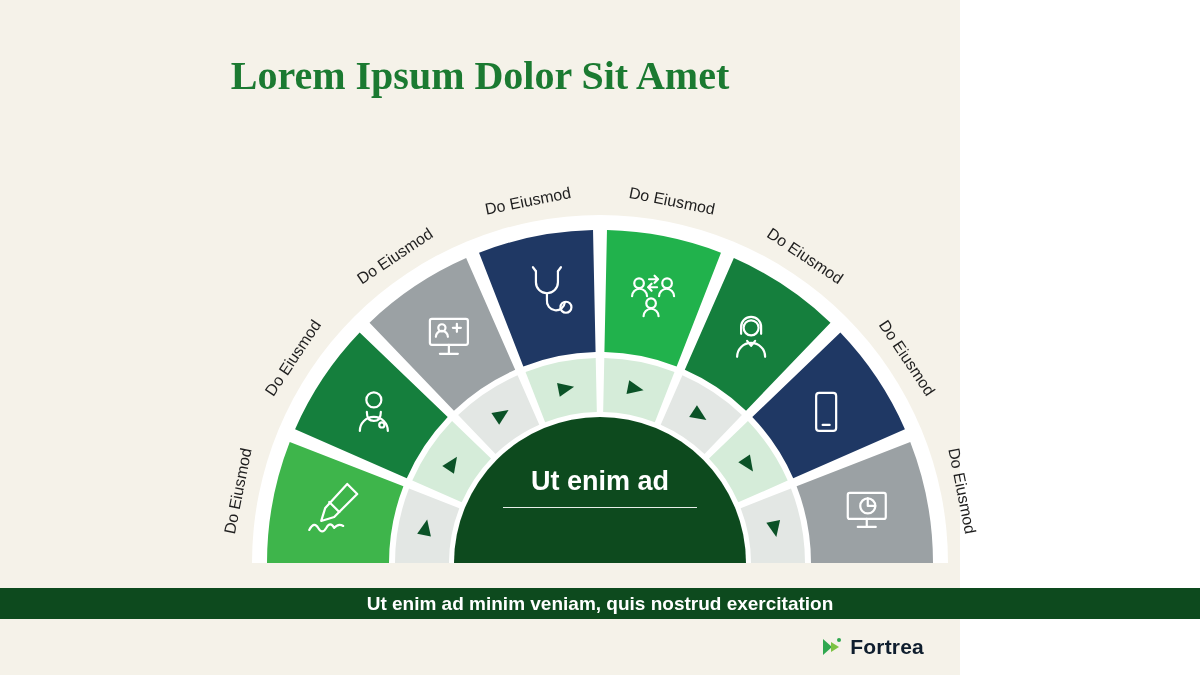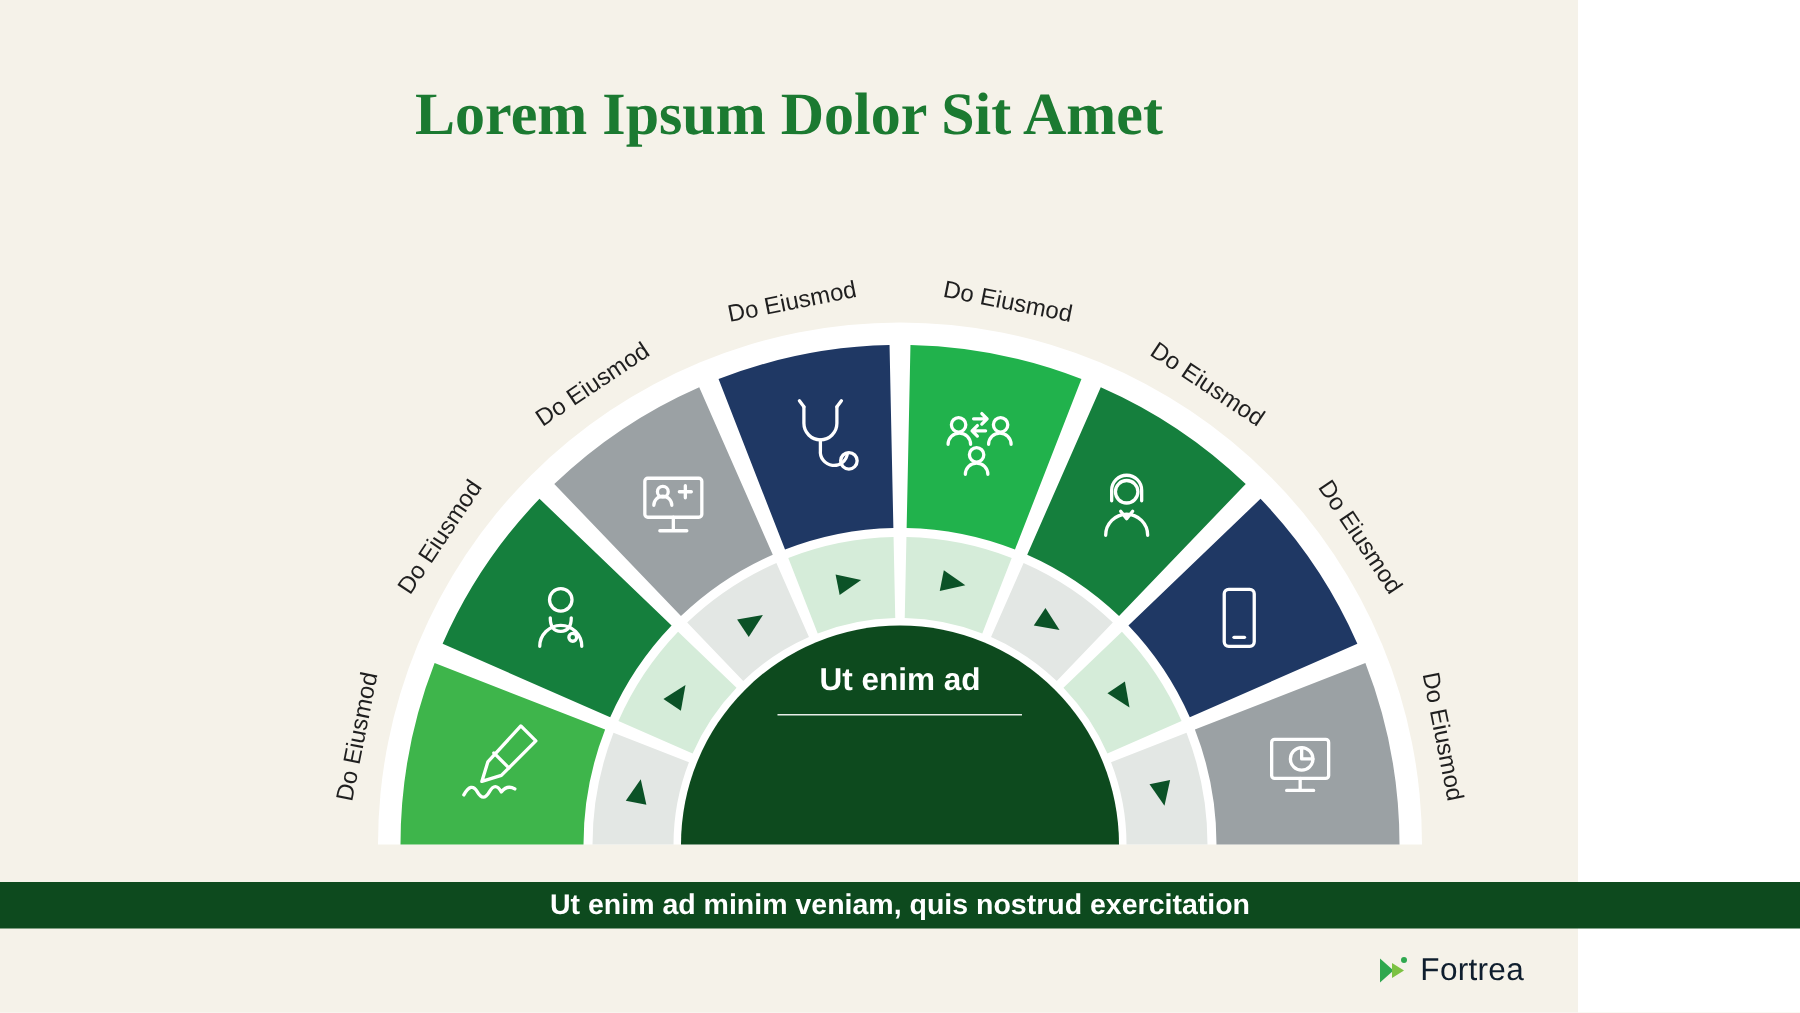--- a/index.html
+++ b/index.html
@@ -1,47 +1,47 @@
 <!DOCTYPE html>
 <html><head>
 <meta charset="utf-8">
 <style>
   html,body{margin:0;padding:0;}
   body{width:1200px;height:675px;overflow:hidden;}
   .slide{
-    position:relative;width:1052px;height:675px;
+    position:relative;width:960px;height:675px;
     background:#f5f2e9;
     font-family:"Liberation Sans",sans-serif;
   }
   .title{
     position:absolute;top:52px;left:0;width:100%;
     text-align:center;margin:0;
     font-family:"Liberation Serif",serif;
     font-size:40px;font-weight:700;color:#1b7a31;
   }
   #fan{position:absolute;left:0;top:0;}
   #fan text{font-family:"Liberation Sans",sans-serif;font-size:16px;}
   .hub-label{
-    position:absolute;left:600px;top:442px;transform:translateX(-50%);
-    color:#ffffff;font-size:21px;font-weight:700;
+    position:absolute;left:600px;top:466px;transform:translateX(-50%);
+    color:#ffffff;font-size:27px;font-weight:700;
     padding:0 28px 10px 28px;
     border-bottom:1.5px solid rgba(255,255,255,0.9);
     white-space:nowrap;
   }
   .footer-bar{
     position:absolute;left:0;top:588px;width:1200px;height:31px;
     background:#0d4a1e;display:flex;align-items:center;justify-content:center;
   }
   .footer-bar span{color:#ffffff;font-size:19px;font-weight:700;}
   .brand{
     position:absolute;right:36px;bottom:16px;
     display:flex;align-items:center;gap:7px;
   }
   .brand-text{
-    font-size:21px;font-weight:400;color:#0f1e2e;letter-spacing:0.2px;
+    font-size:21px;font-weight:700;color:#0f1e2e;letter-spacing:0.2px;
   }
 </style>
 </head>
 <body>
 
 <div class="slide">
 
   <h1 class="title">Lorem Ipsum Dolor Sit Amet</h1>
 
   <svg id="fan" width="1200" height="675" viewBox="0 0 1200 675">

